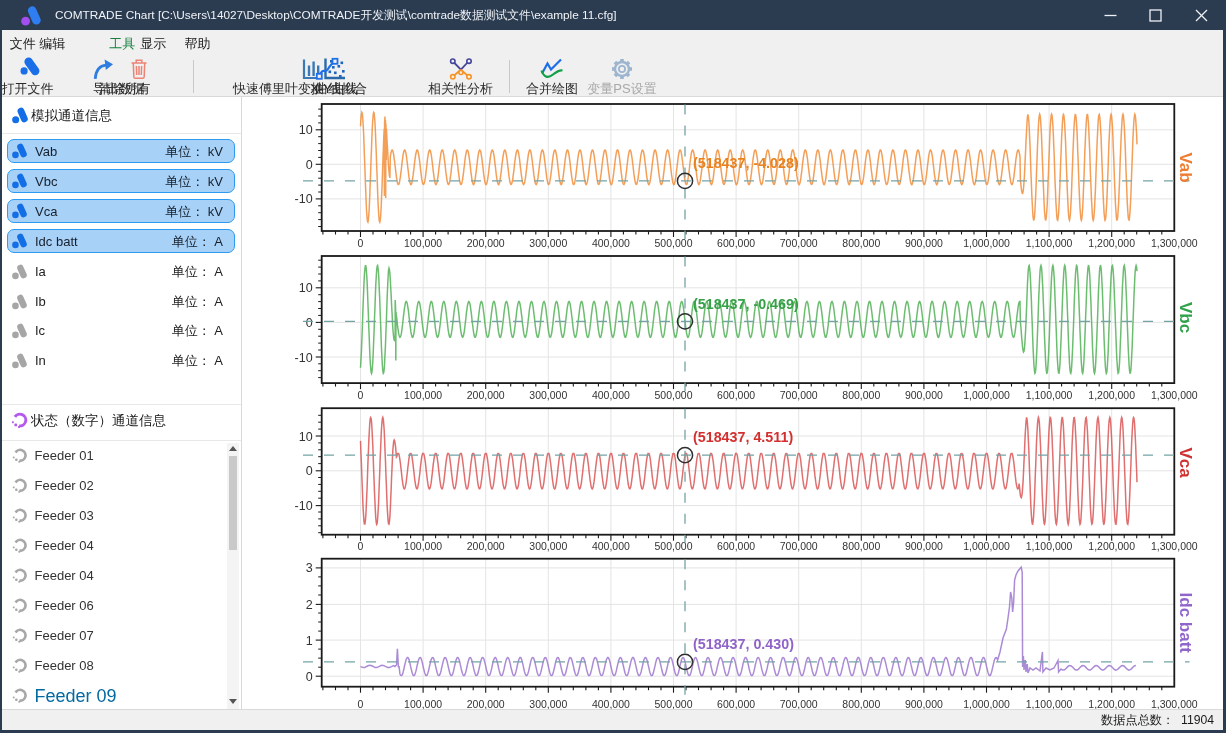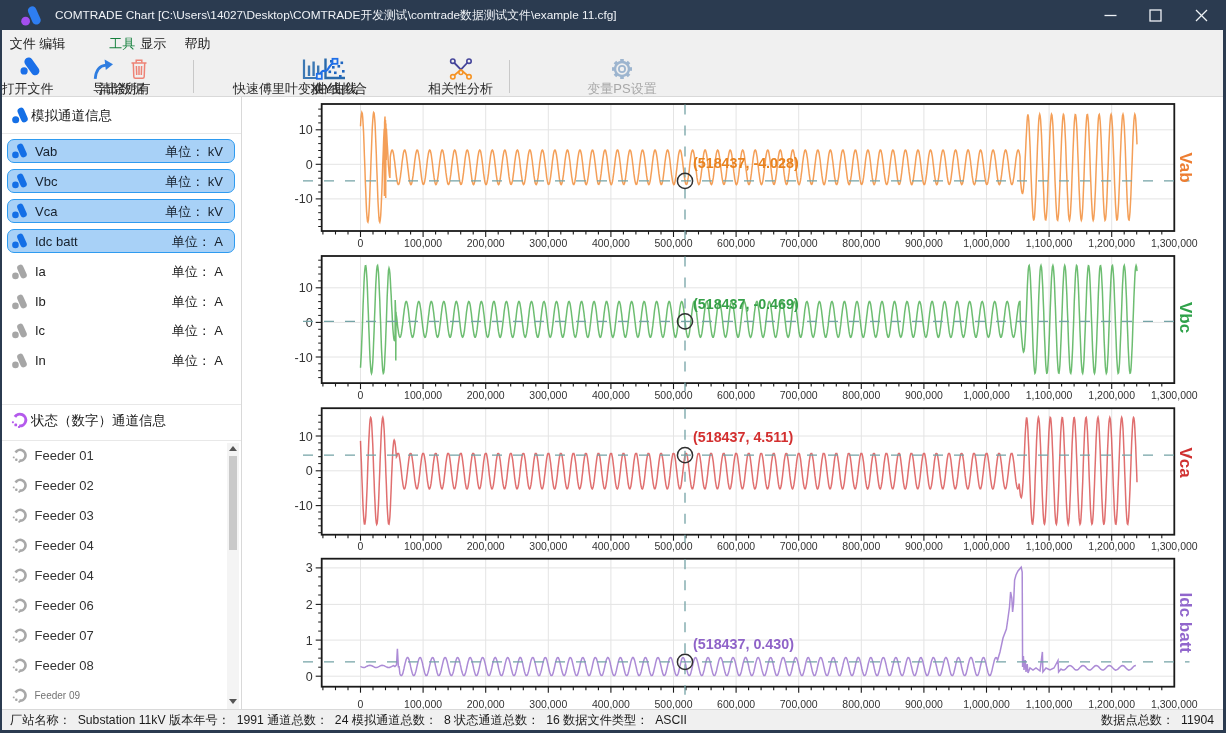--- a/index.html
+++ b/index.html
@@ -84,20 +84,27 @@
           <line x1="11.9" y1="12.6" x2="19" y2="19" stroke="#f59324" stroke-width="1.8"></line>
           <line x1="11.9" y1="12.6" x2="4.5" y2="19" stroke="#f59324" stroke-width="1.8"></line>
           <circle cx="3.8" cy="4.2" r="2.2" fill="#f0f0f0" stroke="#44449a" stroke-width="1.6"></circle>
           <circle cx="20" cy="4.2" r="2.2" fill="#f0f0f0" stroke="#44449a" stroke-width="1.6"></circle>
           <circle cx="3.8" cy="19.8" r="2.2" fill="#f0f0f0" stroke="#f59324" stroke-width="1.6"></circle>
           <circle cx="20" cy="19.8" r="2.2" fill="#f0f0f0" stroke="#f59324" stroke-width="1.6"></circle>
           <circle cx="11.9" cy="15.5" r="2" fill="#f0f0f0" stroke="#f59324" stroke-width="1.6"></circle>
         </svg></div>
       <div style="font-size:13px;color:#2a2a2a;line-height:13px">相关性分析</div>
     </div>
+    <div class="abs" style="left:492px;top:56px;width:120px;height:40px;text-align:center">
+      <div style="height:25px;margin-top:1px"><svg width="24" height="24" viewBox="0 0 24 24" fill="none">
+          <path d="M2 16.5 L7.5 6.5 L11 12.5 L21 2.5" stroke="#1e6ee8" stroke-width="2.2"></path>
+          <path d="M1.5 13.5 C4 20.5 8 21.5 13 17.5 C16.5 14.8 20 13 22.5 13.5" stroke="#10a04a" stroke-width="2.2"></path>
+        </svg></div>
+      <div style="font-size:13px;color:#2a2a2a;line-height:13px">合并绘图</div>
+    </div>
     <div class="abs" style="left:562px;top:56px;width:120px;height:40px;text-align:center">
       <div style="height:25px;margin-top:1px"><svg width="24" height="24" viewBox="0 0 24 24">
           <line x1="18.80" y1="12.00" x2="22.00" y2="12.00" stroke="#9db5cf" stroke-width="3.6"></line>
           <line x1="16.81" y1="16.81" x2="19.07" y2="19.07" stroke="#9db5cf" stroke-width="3.6"></line>
           <line x1="12.00" y1="18.80" x2="12.00" y2="22.00" stroke="#9db5cf" stroke-width="3.6"></line>
           <line x1="7.19" y1="16.81" x2="4.93" y2="19.07" stroke="#9db5cf" stroke-width="3.6"></line>
           <line x1="5.20" y1="12.00" x2="2.00" y2="12.00" stroke="#9db5cf" stroke-width="3.6"></line>
           <line x1="7.19" y1="7.19" x2="4.93" y2="4.93" stroke="#9db5cf" stroke-width="3.6"></line>
           <line x1="12.00" y1="5.20" x2="12.00" y2="2.00" stroke="#9db5cf" stroke-width="3.6"></line>
           <line x1="16.81" y1="7.19" x2="19.07" y2="4.93" stroke="#9db5cf" stroke-width="3.6"></line>
@@ -232,21 +239,21 @@
       <rect x="0.9" y="9.3" width="2.0" height="2.0" rx="0.7" fill="#a8a8a8"></rect>
       <rect x="6.9" y="13.9" width="2.2" height="2.2" rx="0.8" fill="#a8a8a8"></rect>
     </svg>
     <div class="abs" style="left:34.5px;top:653.5px;height:24px;line-height:24px;font-size:13px;color:#333">Feeder 08</div>
     <svg style="position:absolute;left:11.5px;top:687.5px" width="15.5" height="15.5" viewBox="0 0 17 17">
       <path d="M 3.90 4.87 A 5.9 5.9 0 1 1 8.08 13.84" fill="none" stroke="#a8a8a8" stroke-width="2.9"></path>
       <rect x="3.4" y="11.6" width="2.7" height="2.7" rx="0.9" fill="#a8a8a8"></rect>
       <rect x="0.9" y="9.3" width="2.0" height="2.0" rx="0.7" fill="#a8a8a8"></rect>
       <rect x="6.9" y="13.9" width="2.2" height="2.2" rx="0.8" fill="#a8a8a8"></rect>
     </svg>
-    <div class="abs" style="left:34.5px;top:683.5px;height:24px;line-height:24px;font-size:10px;color:#737373">Feeder 09</div>
+    <div class="abs" style="left:34.5px;top:683.5px;height:24px;line-height:24px;font-size:18px;color:#0369a1">Feeder 09</div>
     <div class="abs" style="left:226.5px;top:443px;width:12.5px;height:266px;background:#f4f4f4"></div>
     <div class="abs" style="left:228.5px;top:456px;width:8.5px;height:94px;background:#c9c9c9"></div>
     <div class="abs" style="left:228.7px;top:446px;width:0;height:0;border-left:4px solid transparent;border-right:4px solid transparent;border-bottom:5px solid #555"></div>
     <div class="abs" style="left:228.7px;top:699px;width:0;height:0;border-left:4px solid transparent;border-right:4px solid transparent;border-top:5px solid #555"></div>
     <svg id="charts" width="984" height="612" viewBox="242 97 984 612" style="position:absolute;left:242px;top:97px">
       <defs>
         <clipPath id="clip0">
           <rect x="321.7" y="104.0" width="852.5999999999999" height="127.0"></rect>
         </clipPath>
         <clipPath id="clip1">
@@ -755,17 +762,16 @@
       <line x1="318.2" y1="649.1" x2="321.7" y2="649.1" stroke="#1a1a1a" stroke-width="1"></line>
       <line x1="318.2" y1="658.1" x2="321.7" y2="658.1" stroke="#1a1a1a" stroke-width="1"></line>
       <line x1="318.2" y1="667.2" x2="321.7" y2="667.2" stroke="#1a1a1a" stroke-width="1"></line>
       <line x1="303" y1="661.9" x2="1189.5" y2="661.9" stroke="#74a3a6" stroke-width="1.3" stroke-dasharray="10 11"></line>
       <line x1="685.0" y1="559.2" x2="685.0" y2="694.7" stroke="#74a3a6" stroke-width="1.3" stroke-dasharray="10 11"></line>
       <circle cx="685.0" cy="661.9" r="7.6" fill="none" stroke="#2f2f2f" stroke-width="1.5"></circle>
       <text x="693" y="649.1" font-size="14.3" font-weight="bold" fill="#8f63c8">(518437, 0.430)</text>
       <text x="1179.5" y="622.8" font-size="17" font-weight="bold" fill="#9166cc" text-anchor="middle" transform="rotate(90 1179.5 622.8)">Idc batt</text>
     </svg>
     <div class="abs" style="left:0;top:709px;width:1226px;height:21px;background:#f0f0f0;border-top:1px solid #d9d9d9"></div>
-    <div class="abs" style="left:10px;top:710px;height:20px;line-height:20px;font-size:12.2px;color:#1a1a1a">厂站名称：&nbsp; Substation 11kV 版本年号：&nbsp; 1991 通道总数：&nbsp; 24 模拟通道总数：&nbsp; 8 状态通道总数：&nbsp; 16 数据文件类型：&nbsp; ASCII</div>
     <div class="abs" style="left:900px;top:710px;width:314px;height:20px;line-height:20px;font-size:12.2px;color:#1a1a1a;text-align:right">数据点总数：&nbsp; 11904</div>
     <div class="abs" style="left:0;top:730px;width:1226px;height:3px;background:#2b3b50"></div>
     <div class="abs" style="left:0;top:30px;width:2px;height:703px;background:#2b3b50"></div>
     <div class="abs" style="left:1223px;top:30px;width:3px;height:703px;background:#2b3b50"></div>
   </div>
 </body></html>

